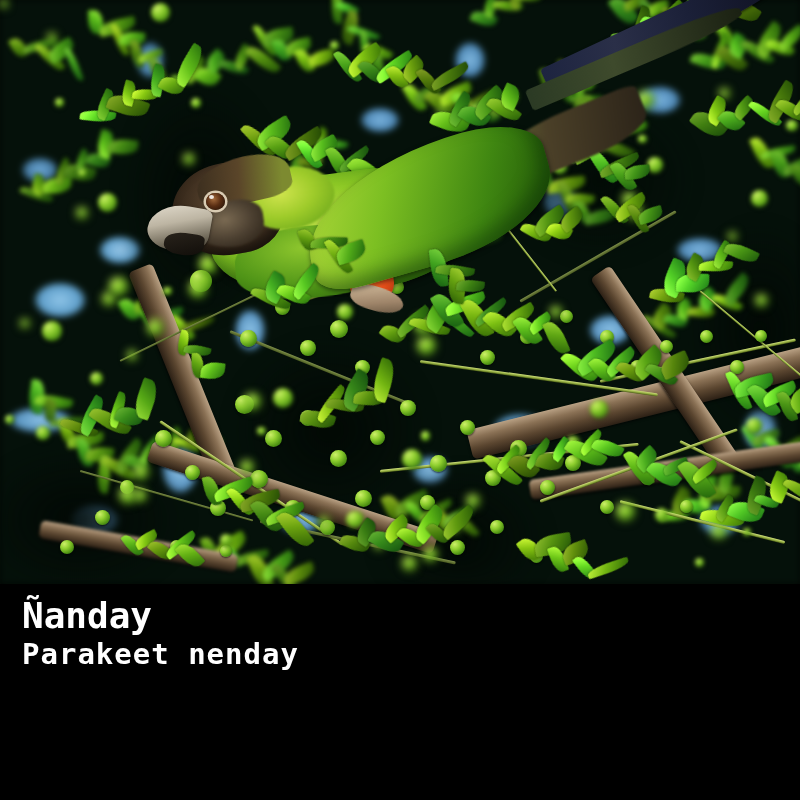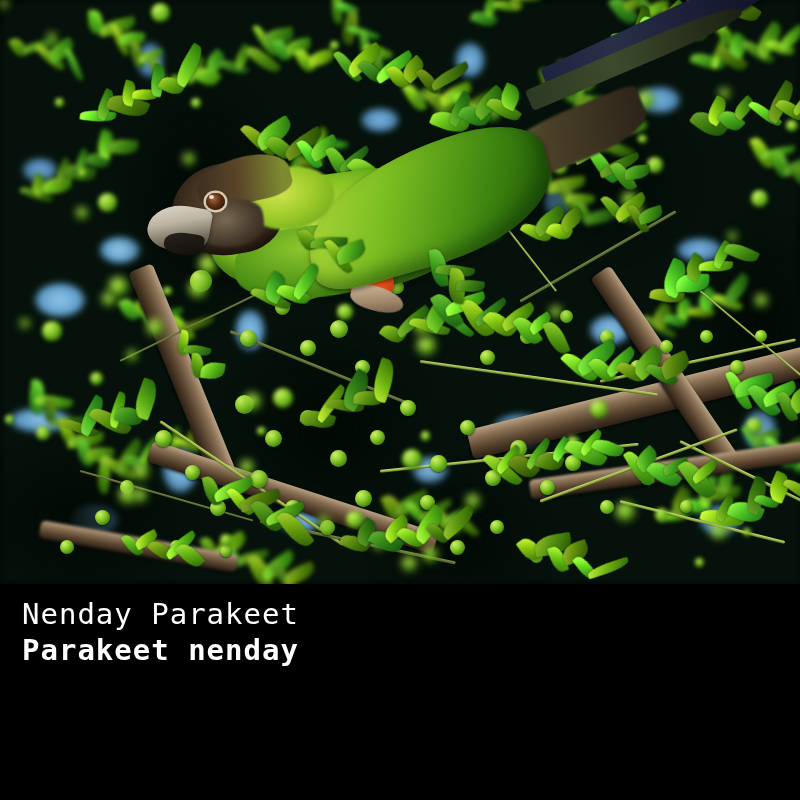--- a/index.html
+++ b/index.html
@@ -827,18 +827,18 @@
           <i style="left: 13.44px; top: -12.1538px; width: 36.3421px; height: 14.2986px; transform: rotate(-55.4024deg); filter: hue-rotate(-9.7269deg) brightness(1.0983);"></i>
           <i style="left: 26.88px; top: -1.52299px; width: 31.1276px; height: 10.1532px; transform: rotate(42.5293deg); filter: hue-rotate(-6.9234deg) brightness(0.849151);"></i>
           <i style="left: 40.32px; top: -12.013px; width: 25.0087px; height: 14.133px; transform: rotate(-38.0171deg); filter: hue-rotate(4.50805deg) brightness(0.877042);"></i>
         </div>
       </div>
   </div>
 
   <div id="panel">
 
     <div id="titles">
-      <div id="line-english">Nenday Parakeet</div>
+      <div id="line-common">Ñanday</div>
       <div id="line-sci">Parakeet nenday</div>
     </div>
 
   </div>
 </div>
 
 </body></html>

